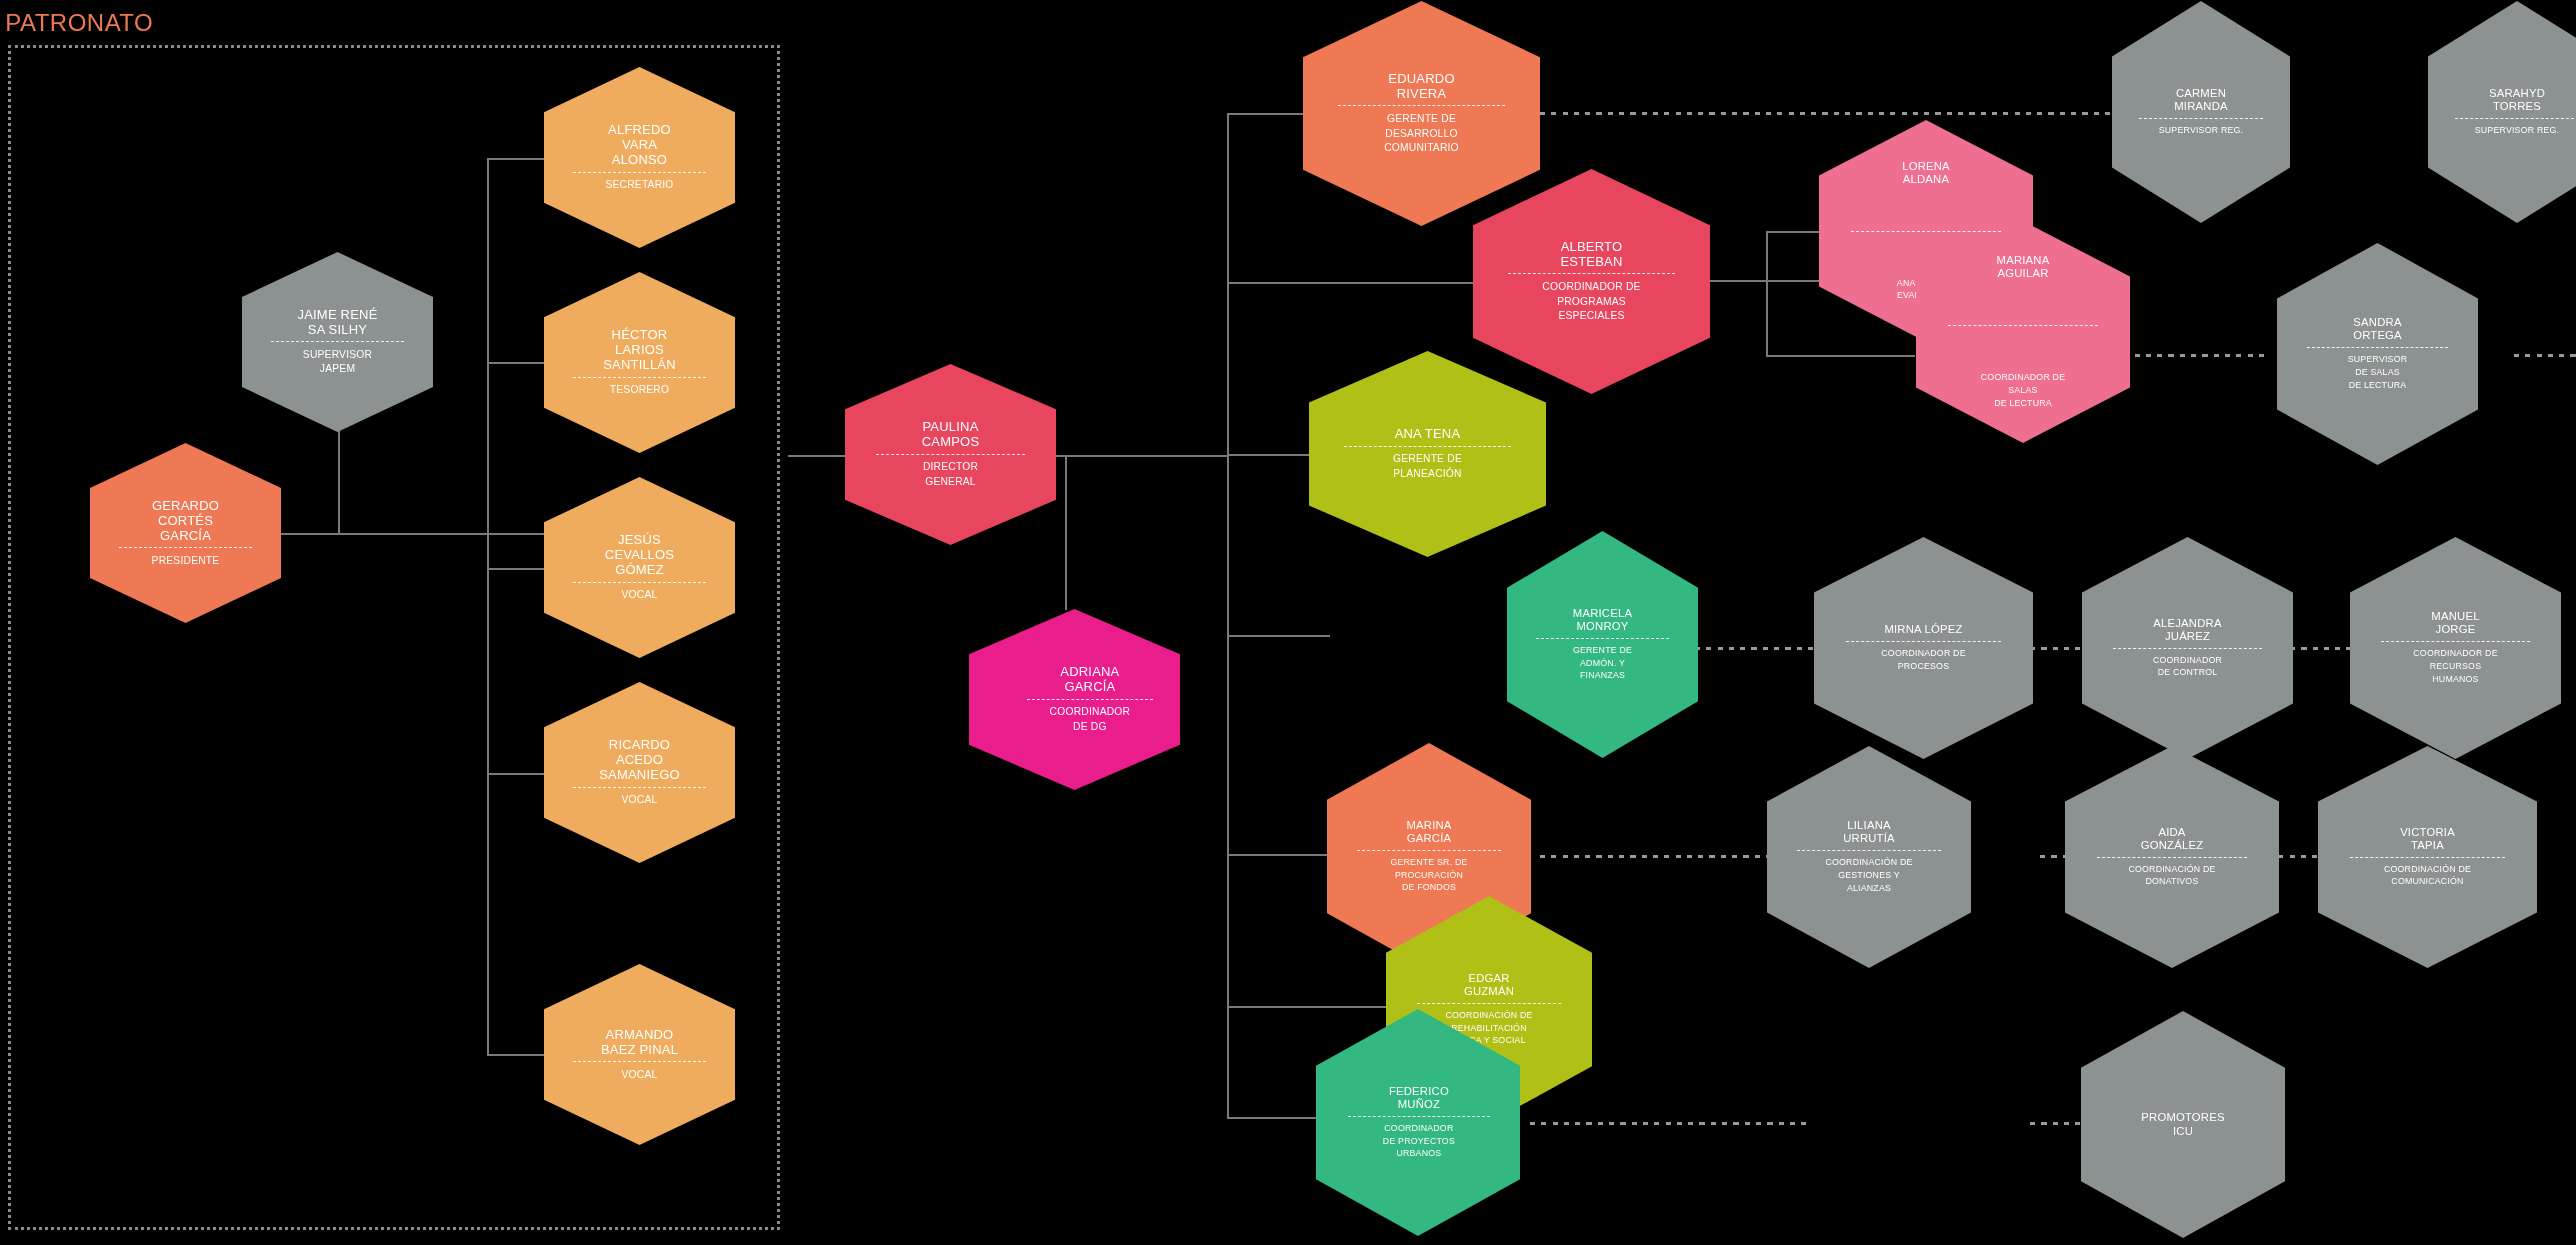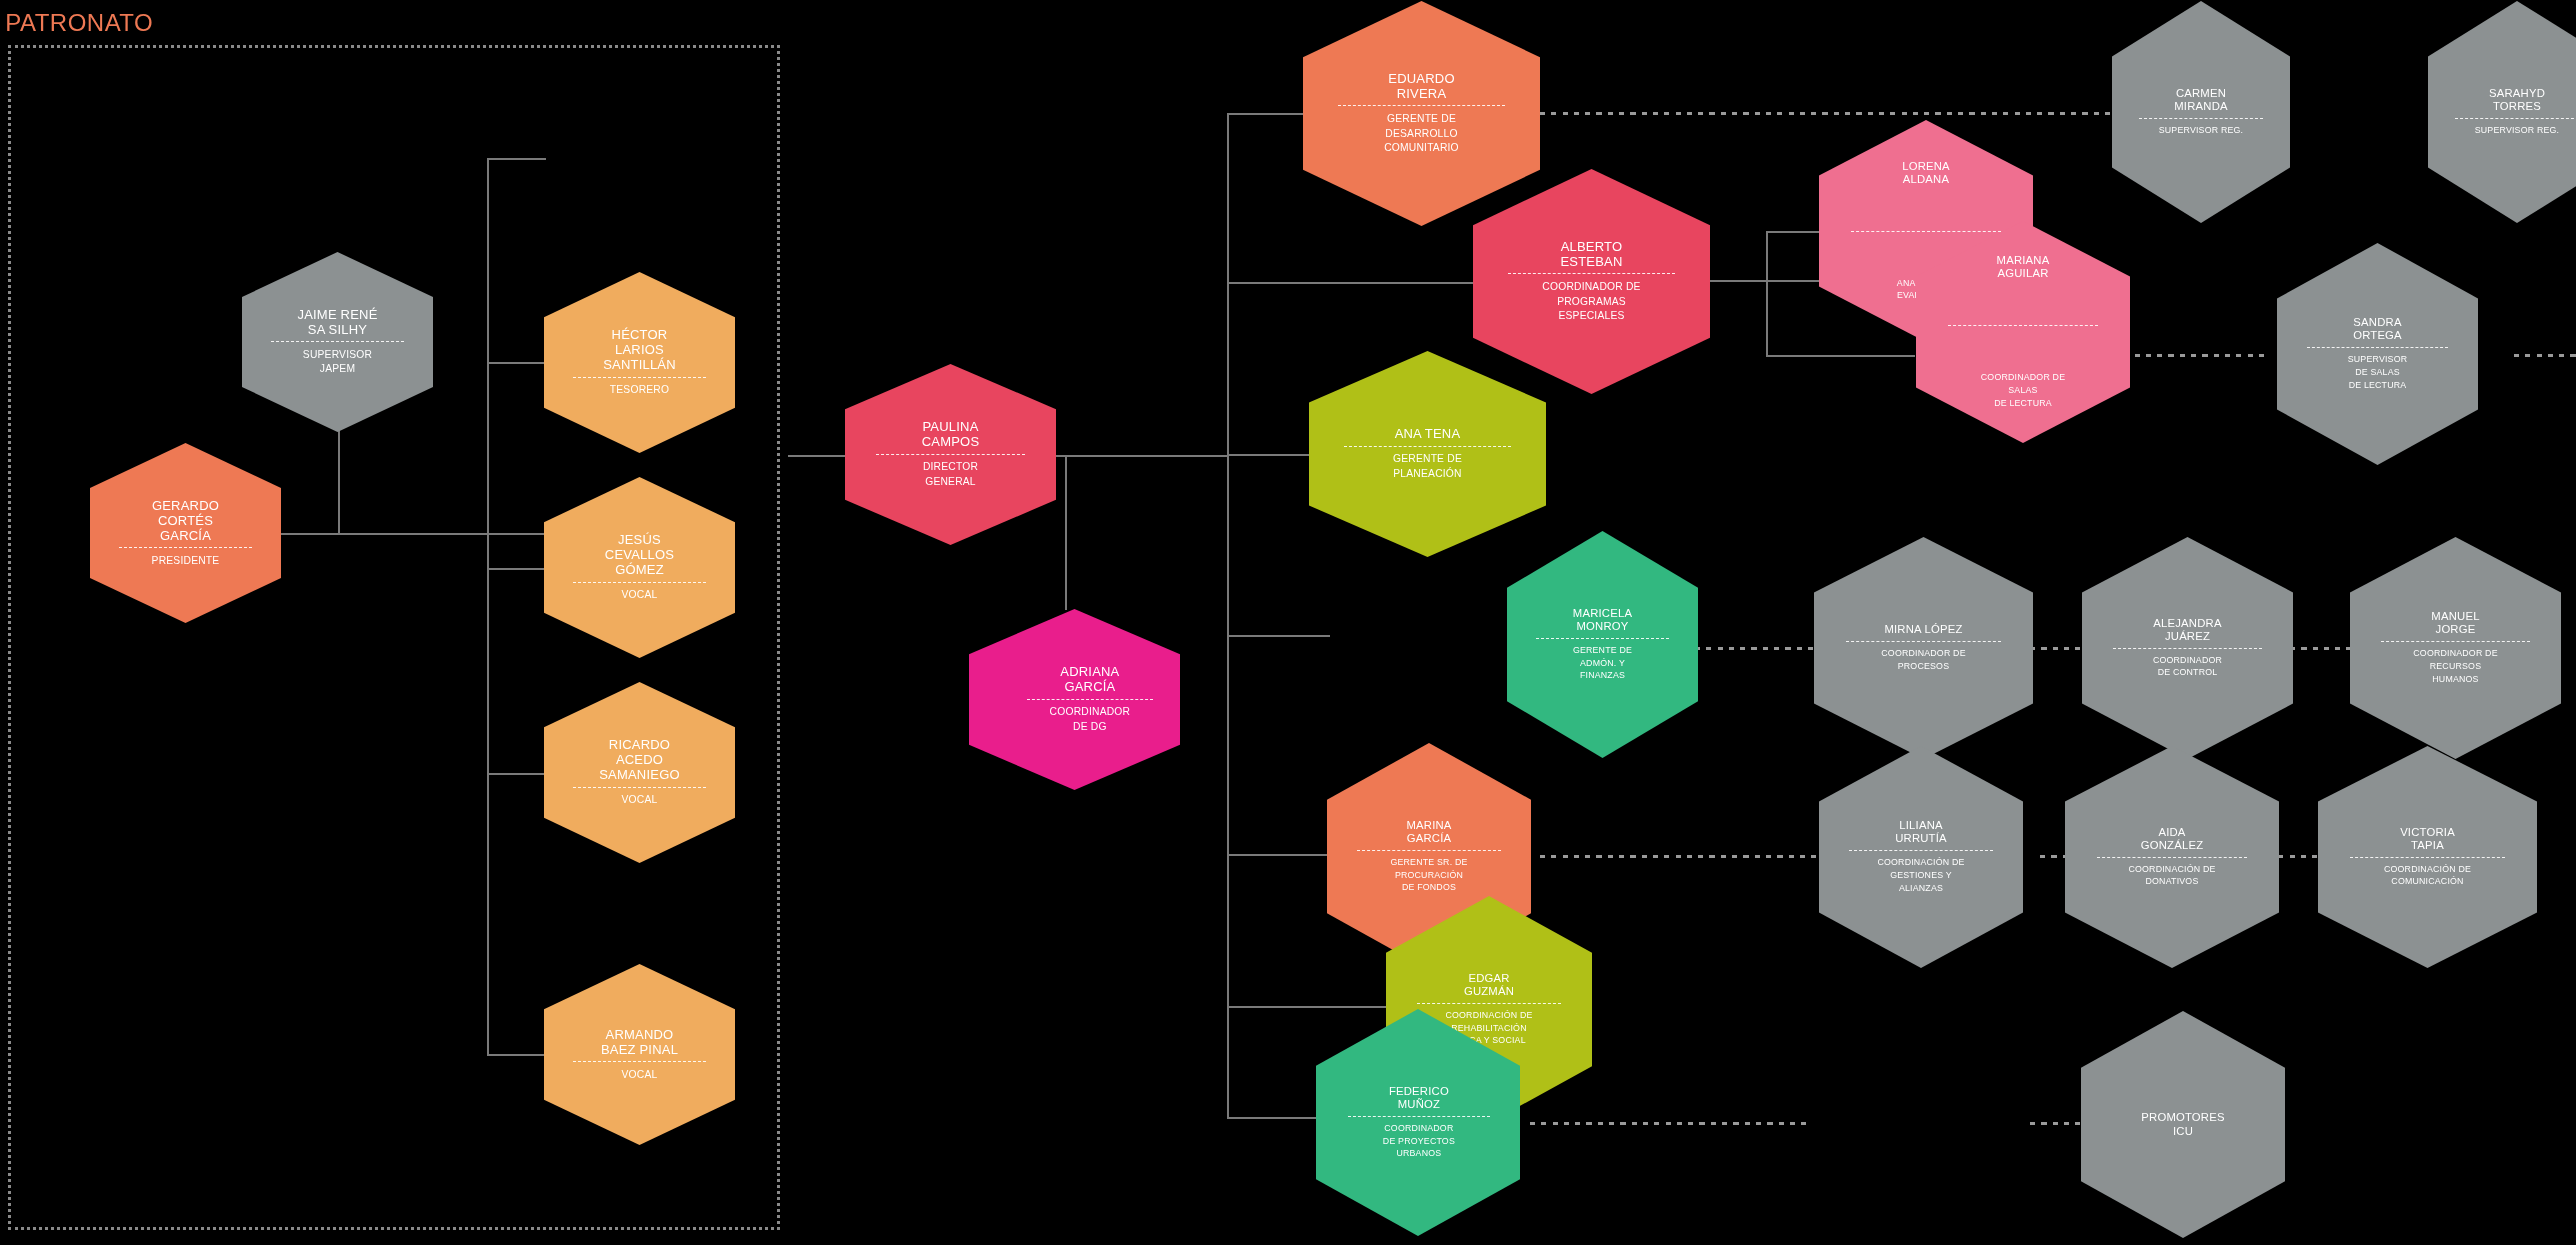--- a/index.html
+++ b/index.html
@@ -137,20 +137,27 @@
   </div>
 
   <div class="hex c-gray" style="left:242px;top:252px;width:191px;height:180px;">
     <div class="nm">JAIME RENÉ
 SA SILHY</div>
     <div class="rule"></div>
     <div class="rl">SUPERVISOR
 JAPEM</div>
   </div>
 
+  <div class="hex c-orange" style="left:544px;top:67px;width:191px;height:181px;">
+    <div class="nm">ALFREDO
+VARA
+ALONSO</div>
+    <div class="rule"></div>
+    <div class="rl">SECRETARIO</div>
+  </div>
 
   <div class="hex c-orange" style="left:544px;top:272px;width:191px;height:181px;">
     <div class="nm">HÉCTOR
 LARIOS
 SANTILLÁN</div>
     <div class="rule"></div>
     <div class="rl">TESORERO</div>
   </div>
 
   <div class="hex c-orange" style="left:544px;top:477px;width:191px;height:181px;">
@@ -292,21 +299,21 @@
 
   <div class="hex c-coral sm" style="left:1327px;top:743px;width:204px;height:227px;">
     <div class="nm">MARINA
 GARCÍA</div>
     <div class="rule"></div>
     <div class="rl">GERENTE SR. DE
 PROCURACIÓN
 DE FONDOS</div>
   </div>
 
-  <div class="hex c-gray sm" style="left:1819px;top:746px;width:204px;height:222px;justify-content:center;">
+  <div class="hex c-gray sm" style="left:1767px;top:746px;width:204px;height:222px;justify-content:center;">
     <div class="nm">LILIANA
 URRUTÍA</div>
     <div class="rule"></div>
     <div class="rl">COORDINACIÓN DE
 GESTIONES Y
 ALIANZAS</div>
   </div>
 
   <div class="hex c-gray sm" style="left:2065px;top:746px;width:214px;height:222px;">
     <div class="nm">AIDA

